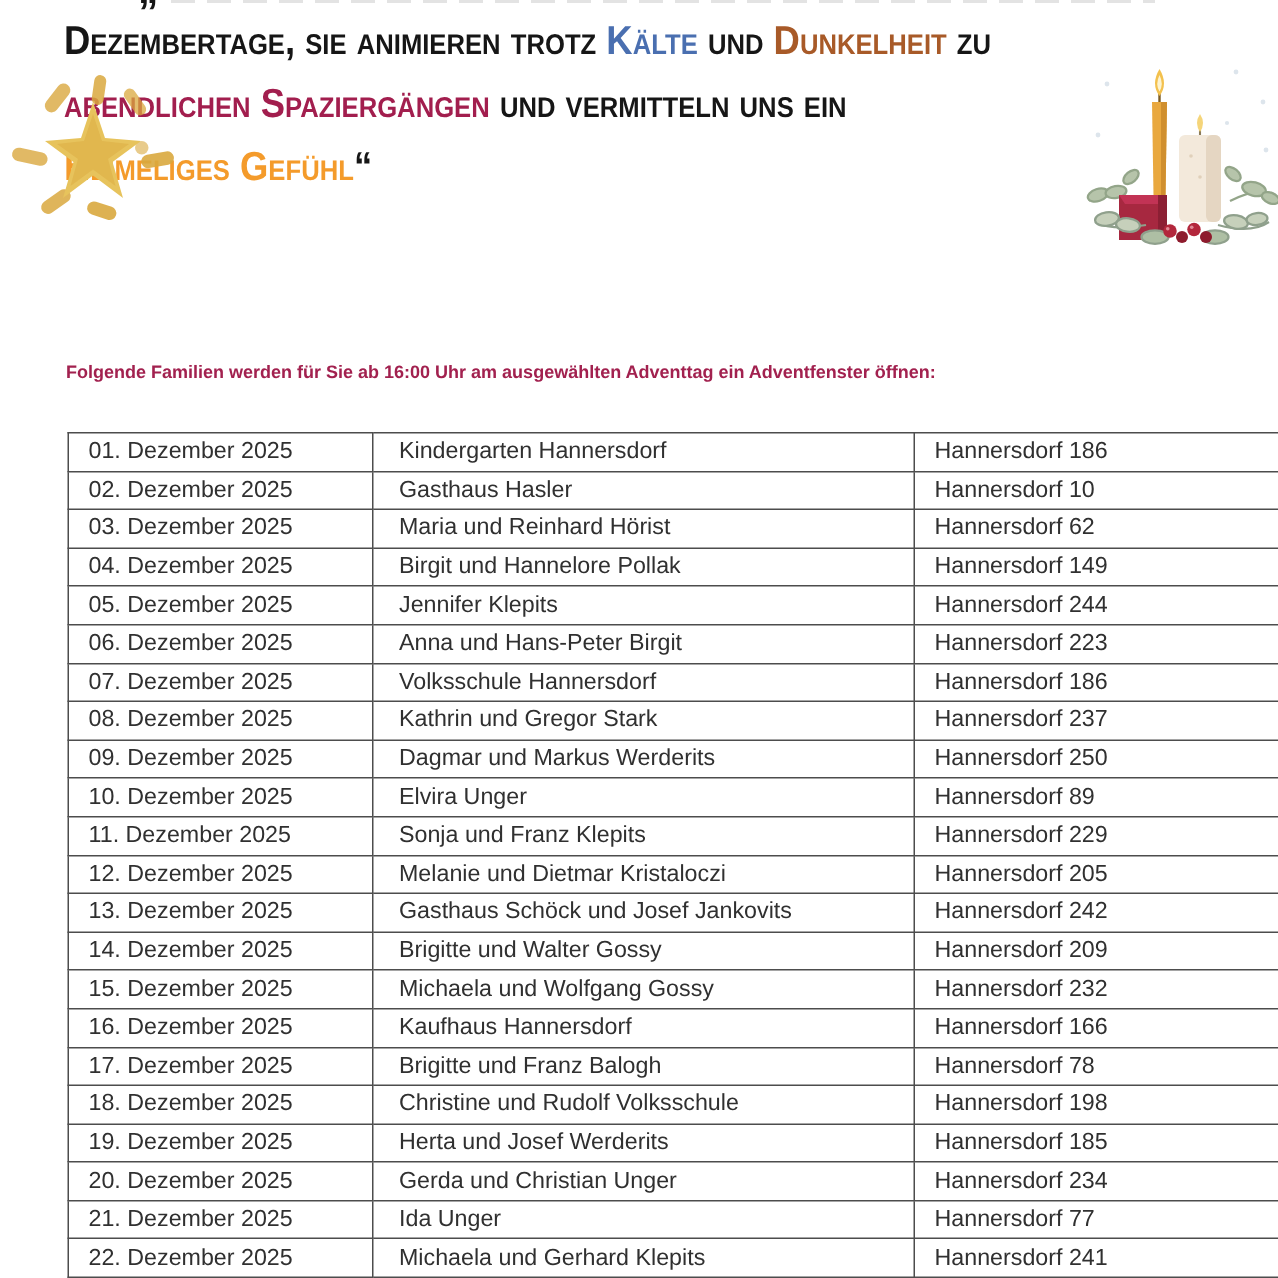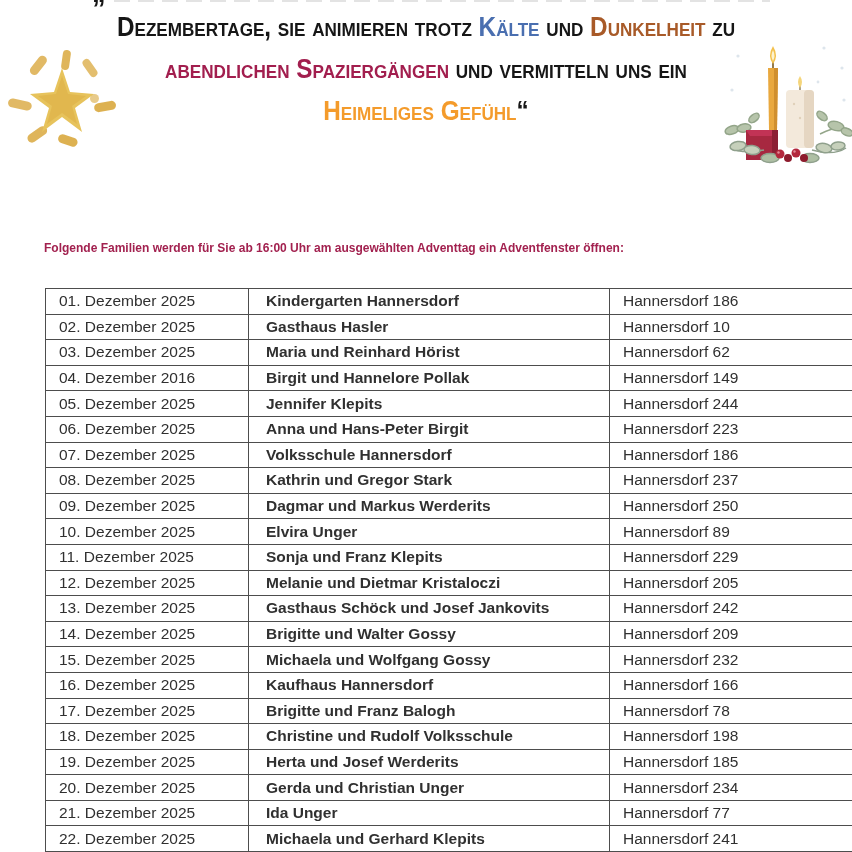--- a/index.html
+++ b/index.html
@@ -14,21 +14,21 @@
   .sliver-quote{
     position:absolute;left:92px;top:-22px;
     font-size:27px;font-weight:700;line-height:30px;color:#161616;
   }
   .sliver-strip{
     position:absolute;left:114px;top:0;width:656px;height:2px;
     background:repeating-linear-gradient(90deg,#e3e3e3 0 16px,transparent 16px 24px);
   }
 
   
-  .headline{position:absolute;top:10px;left:0;width:852px;text-align:center;}
+  .headline{position:absolute;top:10px;left:0;width:852px;text-align:left;}
   .h-line{
     white-space:nowrap;font-weight:700;font-variant:small-caps;
     font-size:27px;line-height:34px;color:#161616;
     transform:scaleX(0.9);transform-origin:50% 50%;
     margin:0 0 8px 0;
   }
   .h-line .acc-blue{color:#4a6fb0;}
   .h-line .acc-rust{color:#a85a28;}
   .h-line .acc-wine{color:#a21e4e;}
   .h-line .acc-orange{color:#f49b2b;}
@@ -56,21 +56,21 @@
     position:absolute;left:45px;top:288px;width:763px;
     border-collapse:collapse;table-layout:fixed;
   }
   .advent-table td{
     border:1px solid #4d4d4d;height:24.6px;
     font-size:15.5px;color:#303030;
     padding:0 4px 0 13px;overflow:hidden;white-space:nowrap;
     vertical-align:middle;
   }
   .advent-table td.c0{width:185px;}
-  .advent-table td.c1{width:339px;padding-left:17px;font-weight:bold;}
+  .advent-table td.c1{width:339px;padding-left:17px;}
   .advent-table td.c2{width:239px;}
 </style>
 </head>
 <body>
 
 <div class="page">
 
   <div class="top-sliver">
     <span class="sliver-quote">„</span>
     <span class="sliver-strip"></span>
@@ -176,21 +176,21 @@
           <td class="c0">02. Dezember 2025</td>
           <td class="c1">Gasthaus Hasler</td>
           <td class="c2">Hannersdorf 10</td>
         </tr>
         <tr>
           <td class="c0">03. Dezember 2025</td>
           <td class="c1">Maria und Reinhard Hörist</td>
           <td class="c2">Hannersdorf 62</td>
         </tr>
         <tr>
-          <td class="c0">04. Dezember 2016</td>
+          <td class="c0">04. Dezember 2025</td>
           <td class="c1">Birgit und Hannelore Pollak</td>
           <td class="c2">Hannersdorf 149</td>
         </tr>
         <tr>
           <td class="c0">05. Dezember 2025</td>
           <td class="c1">Jennifer Klepits</td>
           <td class="c2">Hannersdorf 244</td>
         </tr>
         <tr>
           <td class="c0">06. Dezember 2025</td>

